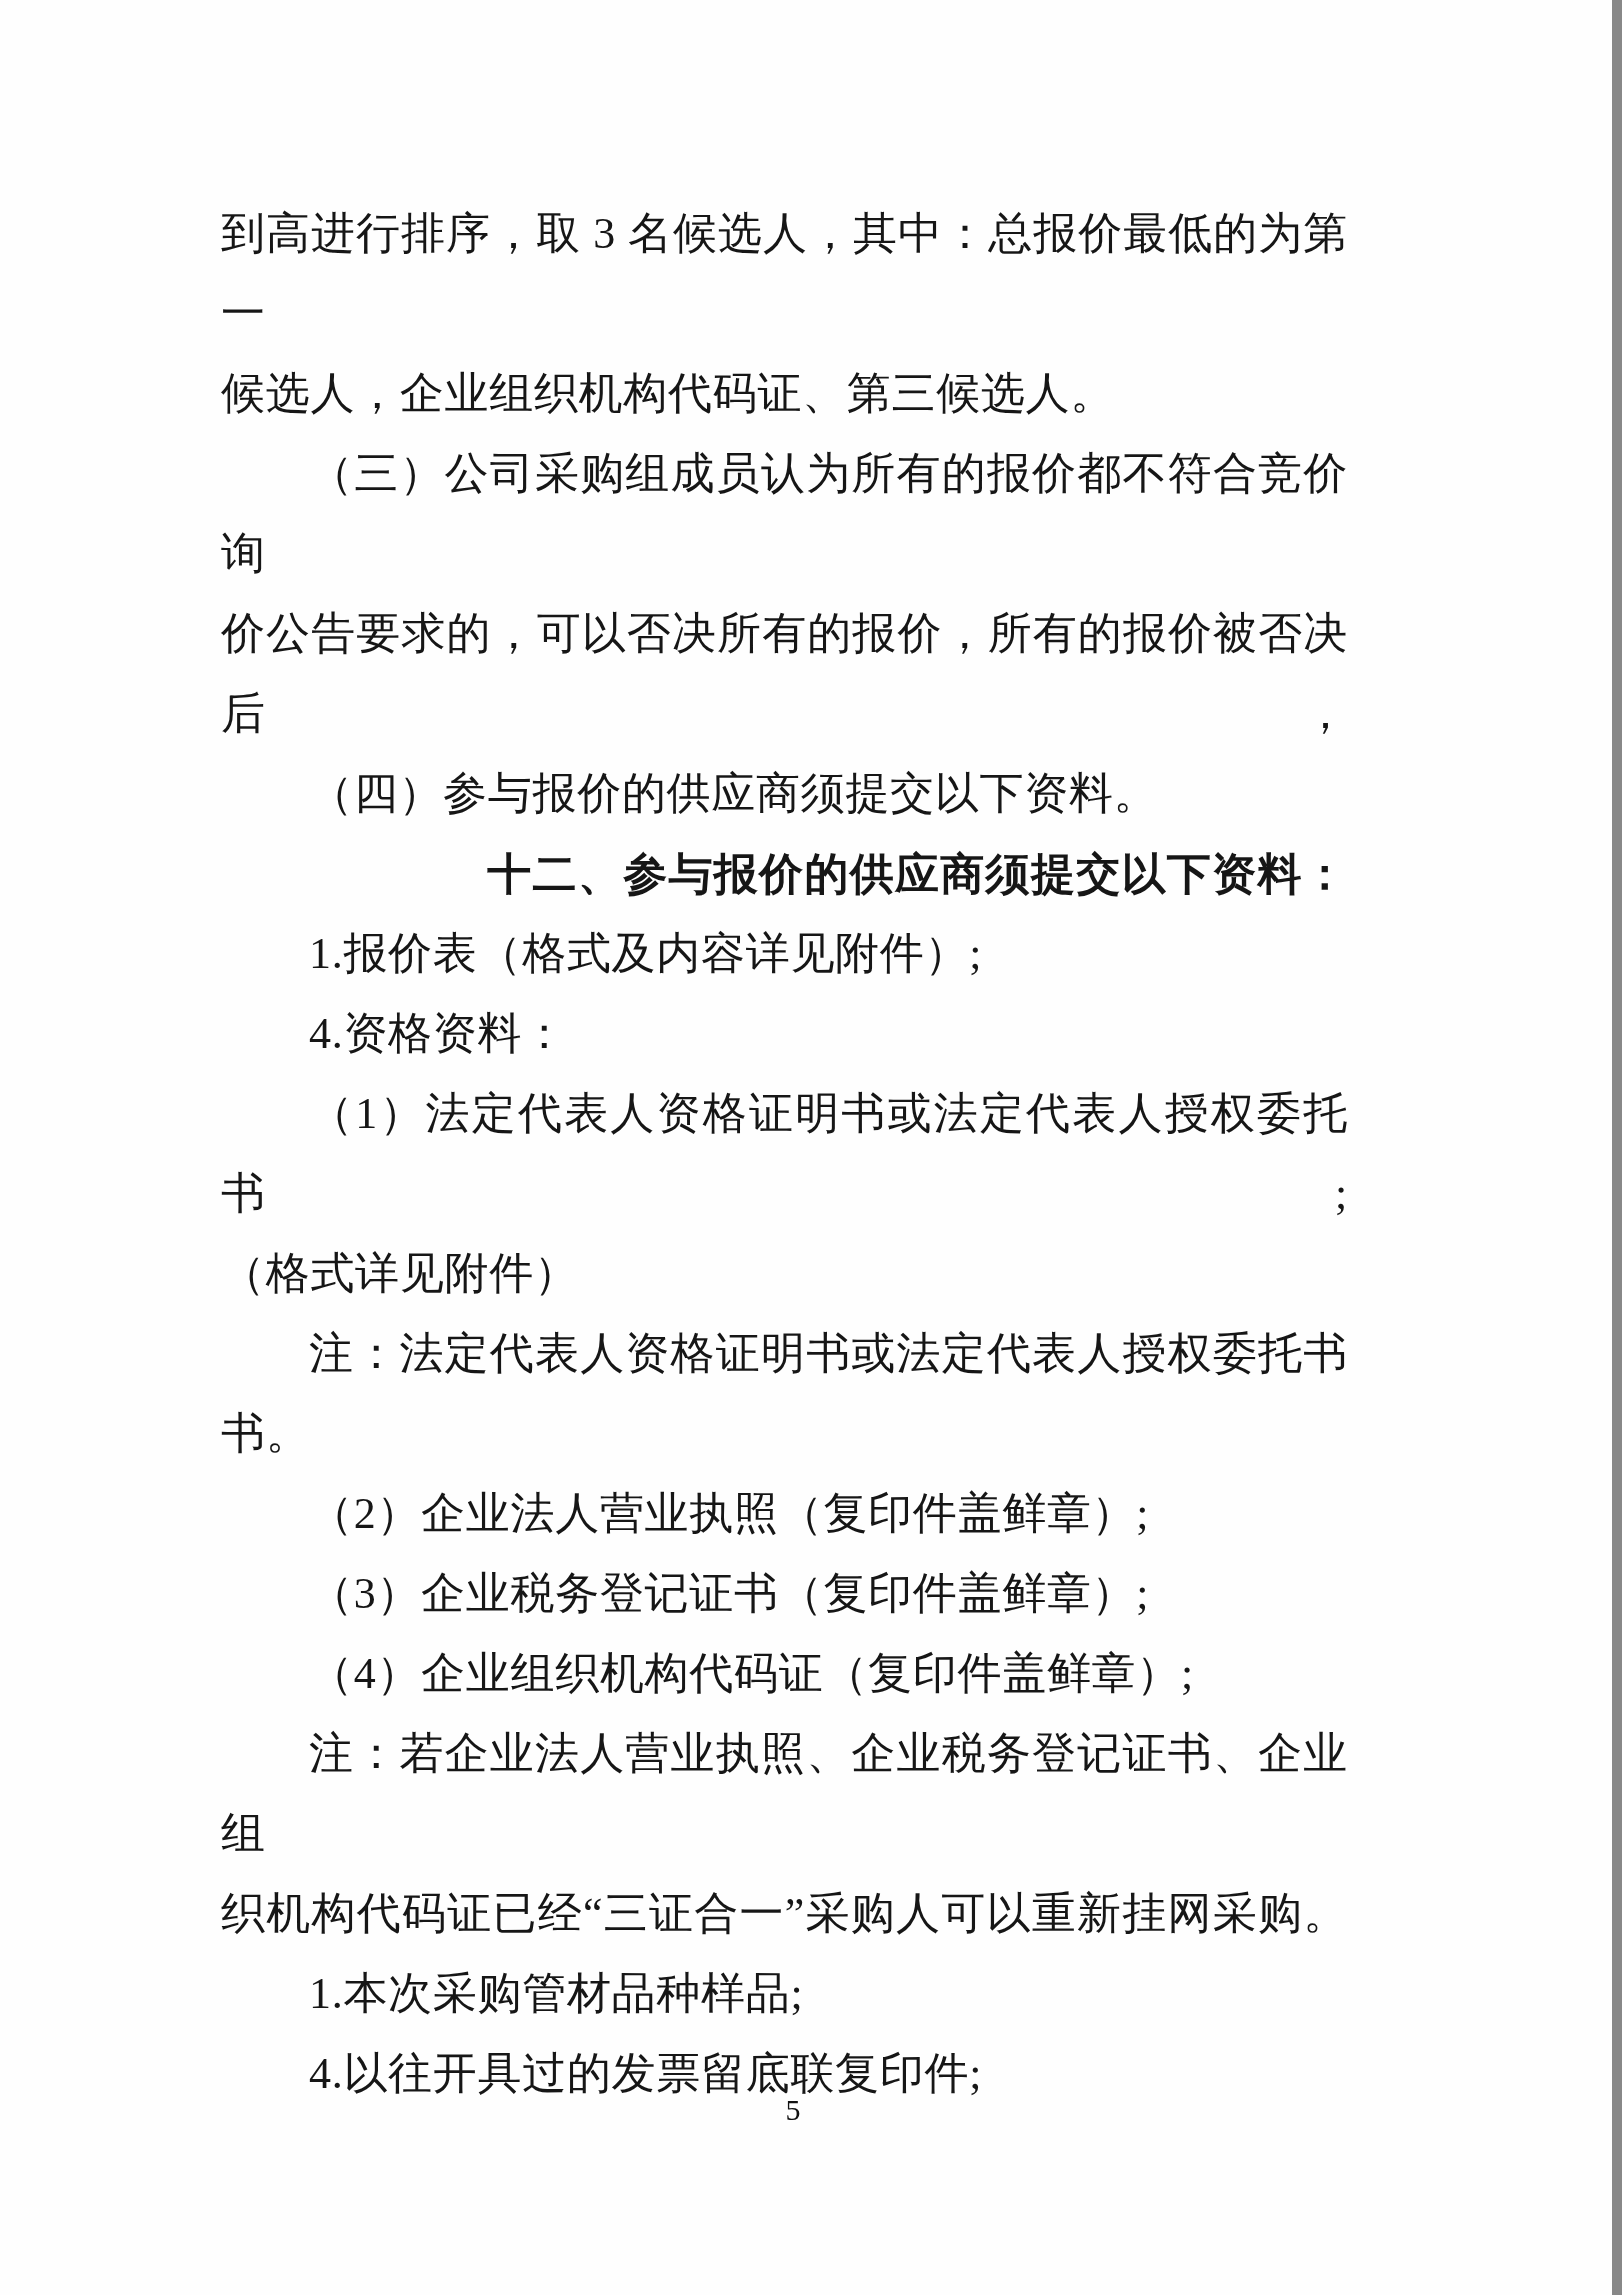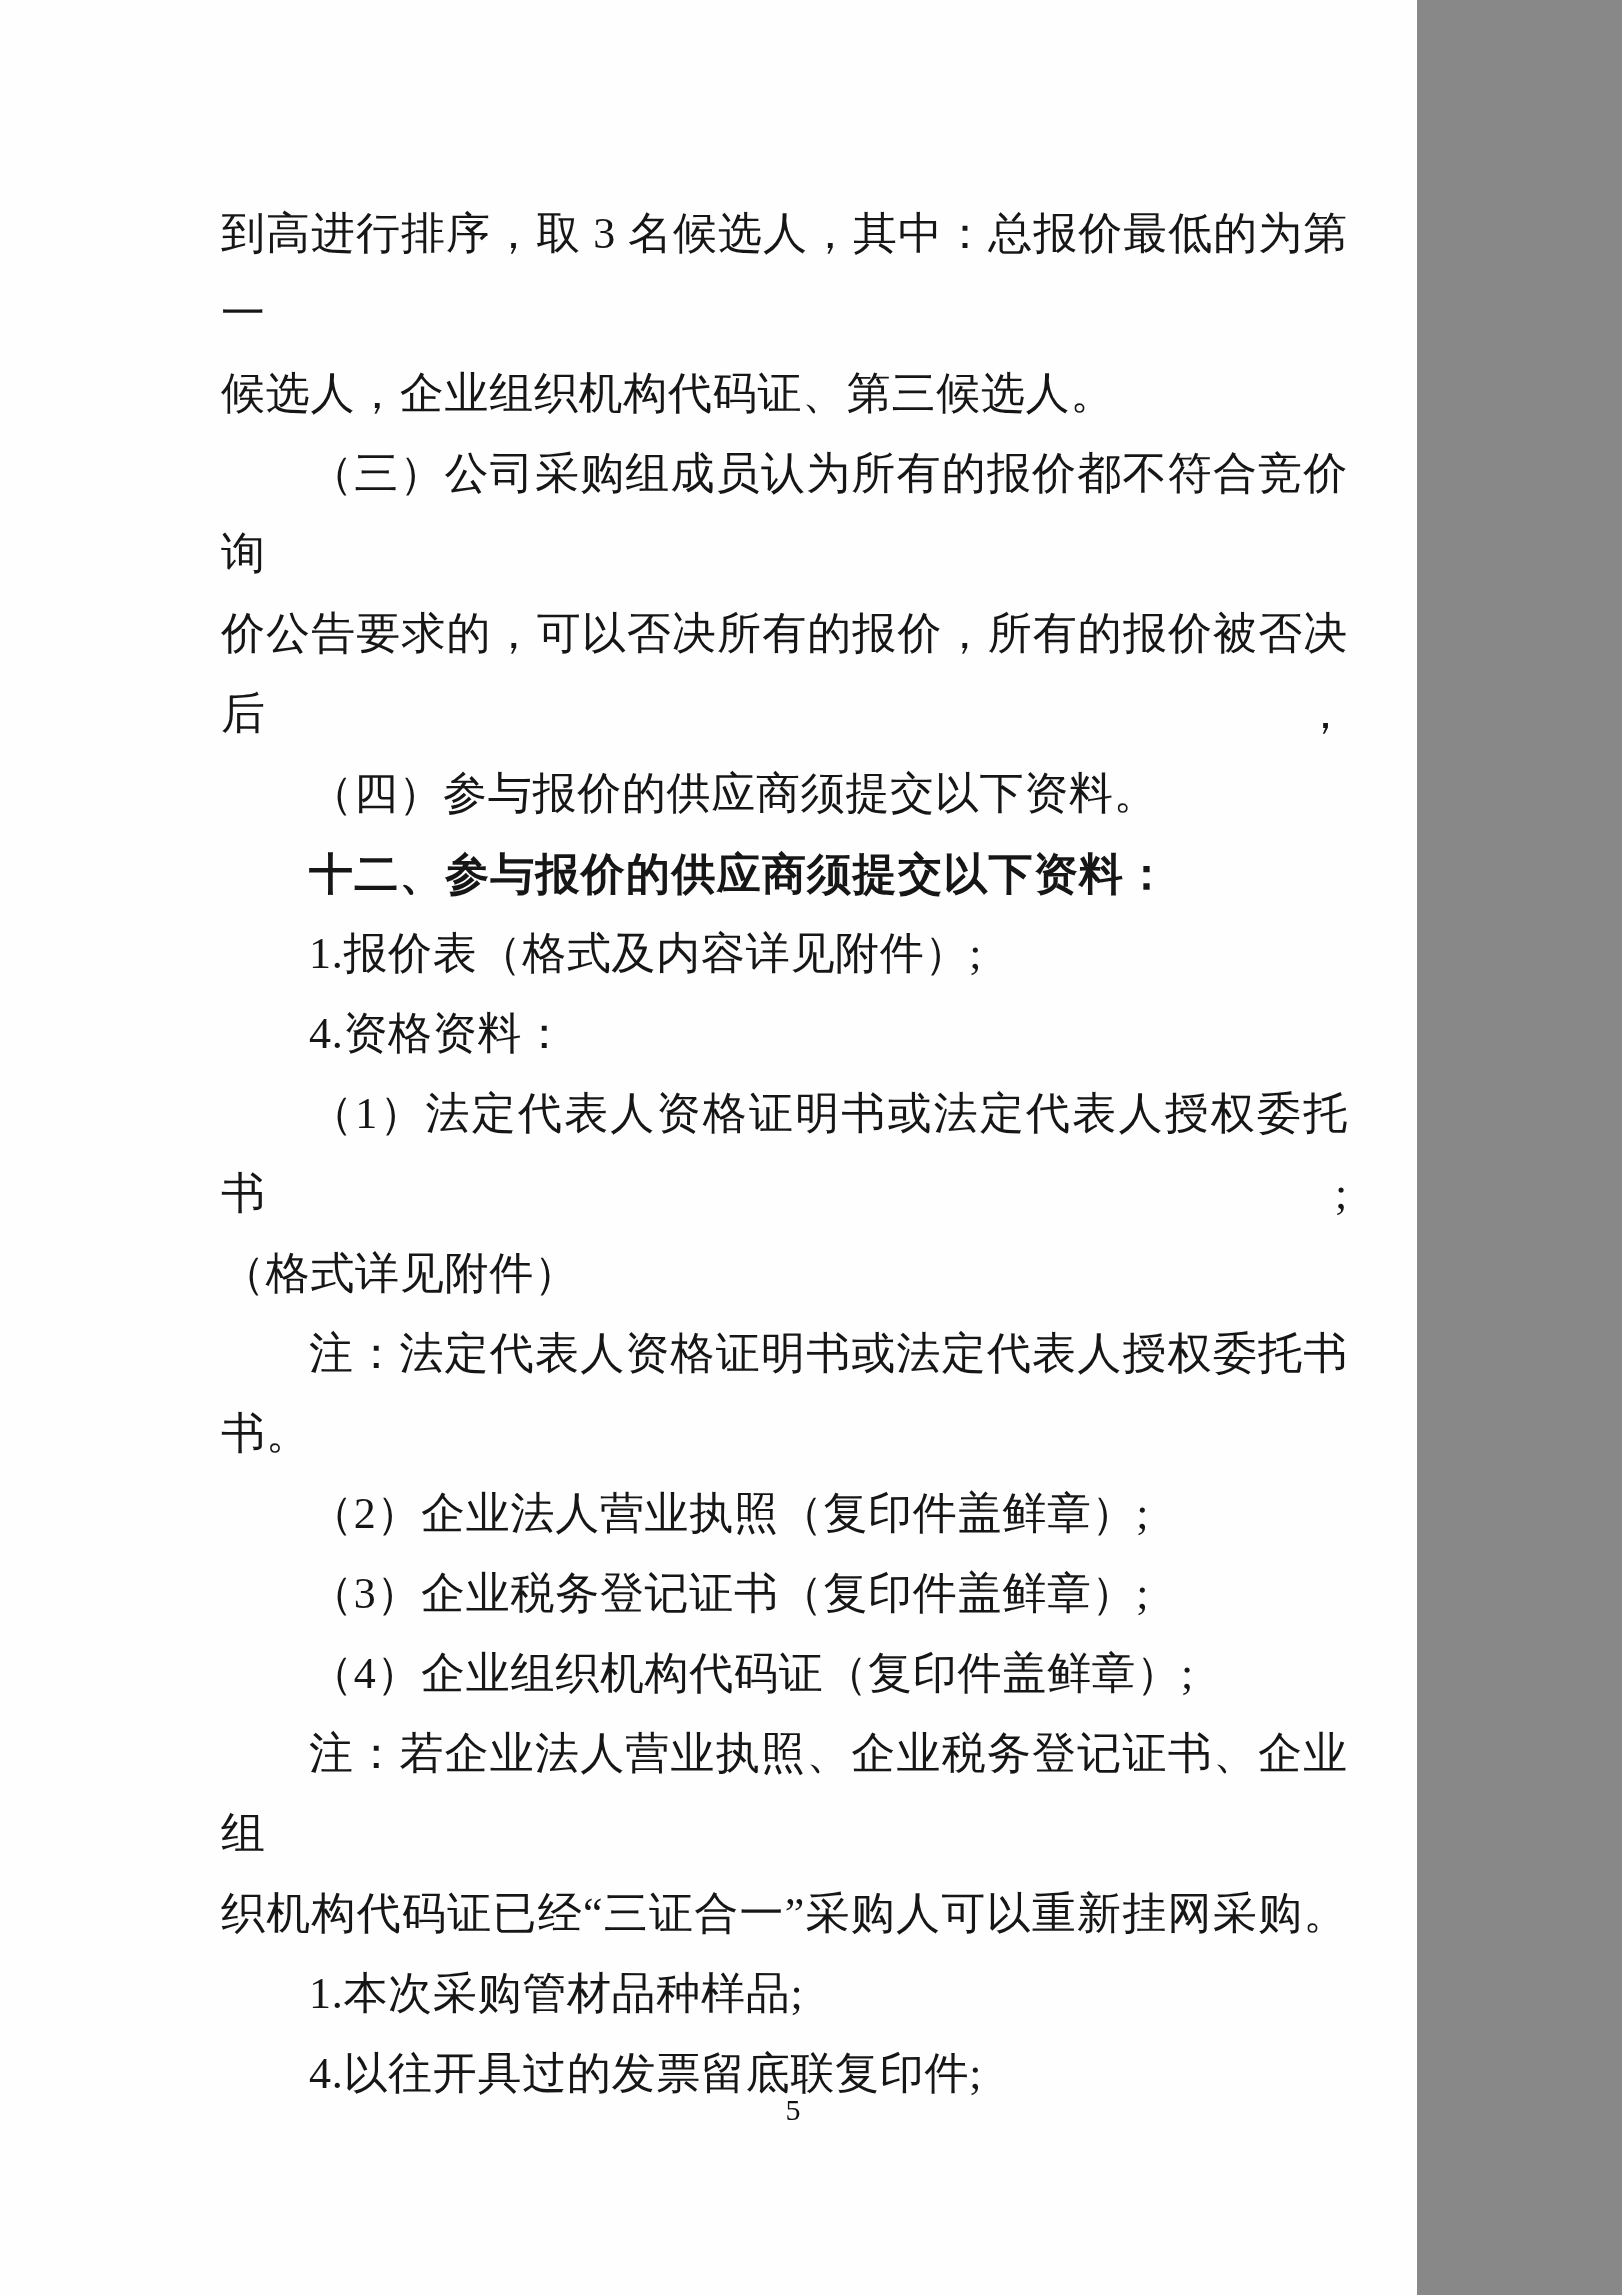--- a/index.html
+++ b/index.html
@@ -2,21 +2,21 @@
 <html style="font-size:10.5px"><head>
 <meta charset="utf-8">
 <style>
   html, body {
     margin: 0;
     padding: 0;
     background: #888;
   }
   .page {
     position: relative;
-    width: 1417px;
+    width: 1612px;
     height: 2295px;
     background: #fefefe;
     overflow: hidden;
     font-family: "Liberation Serif", "DejaVu Serif", serif;
     color: #161616;
   }
   .content {
     position: absolute;
     left: 221px;
     top: 194px;
@@ -36,20 +36,21 @@
     text-align-last: justify;
     text-justify: inter-character;
   }
   .ln.ind {
     text-indent: 88px;
   }
   .ln.b {
     font-weight: 700;
     font-family: "Liberation Sans", "DejaVu Sans", sans-serif;
     letter-spacing: 1.3px;
+    text-align: right;
   }
   .page-number {
     position: absolute;
     top: 2091px;
     left: 0;
     width: 1586px;
     text-align: center;
     font-size: 30px;
     line-height: 37px;
     color: #111;

